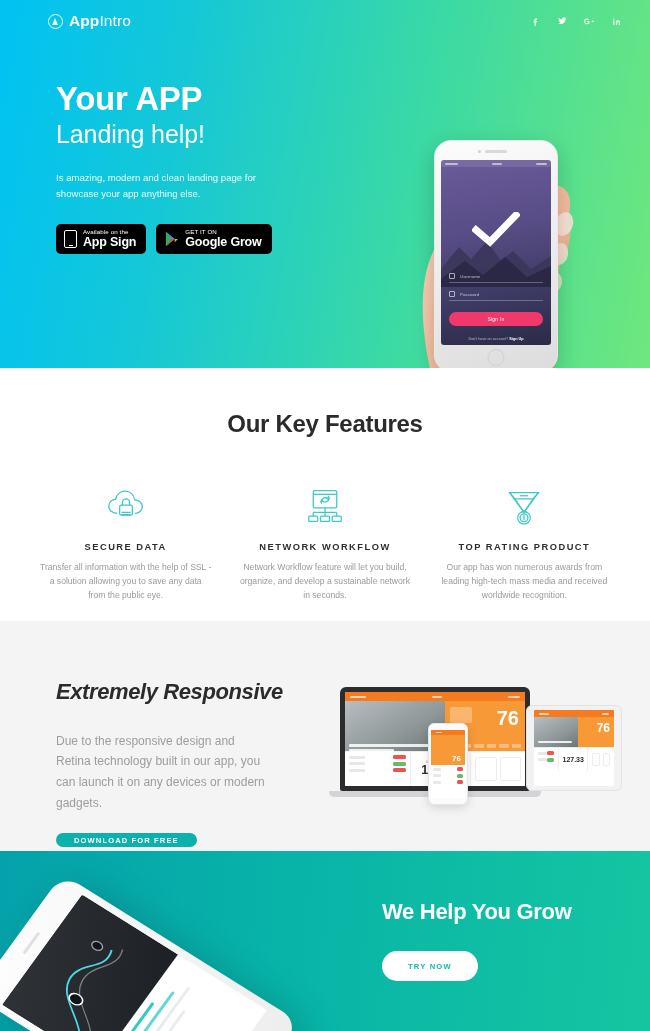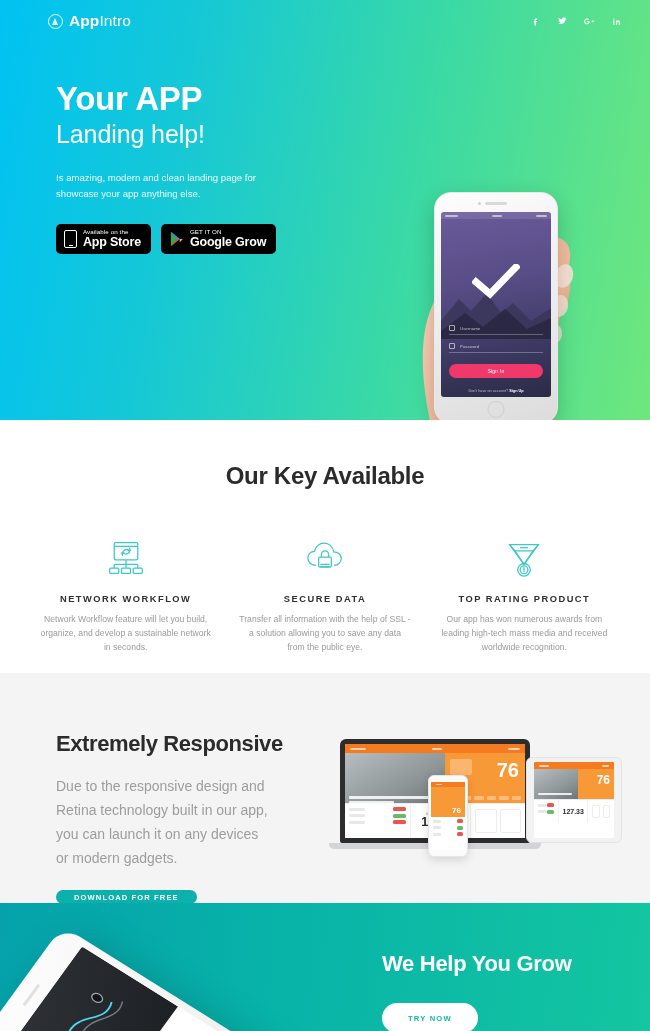--- a/index.html
+++ b/index.html
@@ -4,21 +4,21 @@
 <style>
   * { margin:0; padding:0; box-sizing:border-box; }
   body {
     width:650px; height:1031px; overflow:hidden;
     font-family:"Liberation Sans", sans-serif;
     background:#fff; position:relative;
   }
 
   
   .hero {
-    position:relative; height:420px;
+    position:relative; height:368px;
     background:linear-gradient(100deg,#00c2f3 0%,#16c8d6 28%,#3ad9a5 62%,#6fe77d 100%);
     overflow:hidden;
   }
   .nav { position:relative; z-index:6; display:flex; align-items:center;
          justify-content:space-between; padding:8px 22px 0 48px; height:34px; }
   .logo { display:flex; align-items:center; gap:6px; }
   .logo-mark { width:15px; height:15px; border-radius:50%;
                border:1.6px solid rgba(255,255,255,.92); position:relative; }
   .logo-mark:before { content:""; position:absolute; left:3.4px; top:3px;
       width:0; height:0; border-left:3.6px solid transparent;
@@ -94,22 +94,22 @@
   .feat { flex:1; text-align:center; padding:0 14px; }
   .feat-icon { height:46px; display:flex; align-items:center; justify-content:center; }
   .feat-h { margin-top:12px; font-size:9.3px; font-weight:700; color:#2f2f2f;
             letter-spacing:1.5px; }
   .feat-p { margin-top:9px; font-size:8.6px; line-height:1.62; color:#9a9a9a; }
 
   
   .responsive { background:#f4f4f4; height:230px; position:relative;
                 padding:58px 0 0 56px; }
   .r-title { font-size:22px; font-weight:700; color:#2b2b2b; line-height:1.22;
-             letter-spacing:-.4px; max-width:260px; }
-  .r-desc { margin-top:16px; font-size:14px; line-height:1.72; color:#9d9d9d;
+             letter-spacing:-.4px; max-width:260px;font-style:italic; }
+  .r-desc { margin-top:25px; font-size:12px; line-height:1.72; color:#9d9d9d;
             max-width:215px; }
   .btn-dl { margin-top:20px; display:inline-flex; align-items:center;
             justify-content:center; background:#0cb0ac; color:#fff; border:none;
             border-radius:16px; height:14px; padding:0 18px; font-size:7.6px;
             font-weight:700; letter-spacing:1.1px; cursor:pointer;
             font-family:"Liberation Sans", sans-serif; }
 
   .devices { position:absolute; right:28px; top:60px; width:290px; height:130px; }
   .laptop { position:absolute; left:8px; top:6px; width:200px; height:112px; }
   .lap-screen { width:190px; height:104px; background:#2c2c2c; border-radius:6px 6px 2px 2px;
@@ -271,71 +271,71 @@
 
   <div class="hero-copy">
     <h1 class="h-title">Your APP</h1>
     <h2 class="h-sub">Landing help!</h2>
     <p class="h-desc">Is amazing, modern and clean landing page for showcase your app anything else.</p>
     <div class="badges">
       <a class="badge">
         <span class="apple-ico"></span>
         <span class="badge-txt">
           <span class="badge-small">Available on the</span>
-          <span class="badge-big">App Store</span>
+          <span class="badge-big">App Sign</span>
         </span>
       </a>
       <a class="badge">
         <svg class="play-tri" viewBox="0 0 18 20">
           <path d="M2 1 L13 10 L2 19 Z" fill="#34a853"></path>
           <path d="M2 1 L13 10 L9 10 Z" fill="#4285f4"></path>
           <path d="M2 19 L13 10 L9 10 Z" fill="#ea4335"></path>
           <path d="M13 10 L17 10 L13 14 Z" fill="#fbbc04"></path>
         </svg>
         <span class="badge-txt">
           <span class="badge-small">GET IT ON</span>
           <span class="badge-big">Google Grow</span>
         </span>
       </a>
     </div>
   </div>
 </section>
 
 <section class="features">
-  <h2 class="sec-title">Our Key Available</h2>
+  <h2 class="sec-title">Our Key Features</h2>
   <div class="feat-row">
+
+    <div class="feat">
+      <div class="feat-icon">
+        <svg width="40" height="38" viewBox="0 0 44 42" fill="none" stroke="#3ec8c8" stroke-width="1.4">
+          <path d="M12 28 C6 28 3 24 3 20 C3 16 6 12.5 10.5 12.5 C11.5 7 16 3.5 21 3.5 C26.5 3.5 31 7.5 31.5 13 C36.5 13 40 16.5 40 20.5 C40 24.5 36.5 28 32 28"></path>
+          <rect x="15" y="19" width="14" height="11" rx="1.6"></rect>
+          <path d="M18 19 V16 C18 13.8 19.8 12 22 12 C24.2 12 26 13.8 26 16 V19"></path>
+          <path d="M17 27 h10 M17 29.5 h10"></path>
+        </svg>
+      </div>
+      <div class="feat-h">SECURE DATA</div>
+      <p class="feat-p">Transfer all information with the help of SSL - a solution allowing you to save any data from the public eye.</p>
+    </div>
 
     <div class="feat">
       <div class="feat-icon">
         <svg width="38" height="38" viewBox="0 0 42 42" fill="none" stroke="#3ec8c8" stroke-width="1.4">
           <rect x="8" y="3" width="26" height="19" rx="1.6"></rect>
           <path d="M8 7 h26"></path>
           <path d="M17 15 a4.5 4.5 0 0 1 7.6 -3.2 M25.5 11 a4.5 4.5 0 0 1 -7.6 3.2"></path>
           <path d="M24.8 8.6 l.8 3 -3 .3 M17.2 17.4 l-.8 -3 3 -.3"></path>
           <path d="M21 22 v5 M8 27 h26 M8 27 v4 M21 27 v4 M34 27 v4"></path>
           <rect x="3" y="31" width="10" height="6" rx="1"></rect>
           <rect x="16" y="31" width="10" height="6" rx="1"></rect>
           <rect x="29" y="31" width="10" height="6" rx="1"></rect>
         </svg>
       </div>
       <div class="feat-h">NETWORK WORKFLOW</div>
       <p class="feat-p">Network Workflow feature will let you build, organize, and develop a sustainable network in seconds.</p>
-    </div>
-
-    <div class="feat">
-      <div class="feat-icon">
-        <svg width="40" height="38" viewBox="0 0 44 42" fill="none" stroke="#3ec8c8" stroke-width="1.4">
-          <path d="M12 28 C6 28 3 24 3 20 C3 16 6 12.5 10.5 12.5 C11.5 7 16 3.5 21 3.5 C26.5 3.5 31 7.5 31.5 13 C36.5 13 40 16.5 40 20.5 C40 24.5 36.5 28 32 28"></path>
-          <rect x="15" y="19" width="14" height="11" rx="1.6"></rect>
-          <path d="M18 19 V16 C18 13.8 19.8 12 22 12 C24.2 12 26 13.8 26 16 V19"></path>
-          <path d="M17 27 h10 M17 29.5 h10"></path>
-        </svg>
-      </div>
-      <div class="feat-h">SECURE DATA</div>
-      <p class="feat-p">Transfer all information with the help of SSL - a solution allowing you to save any data from the public eye.</p>
     </div>
 
     <div class="feat">
       <div class="feat-icon">
         <svg width="36" height="40" viewBox="0 0 40 44" fill="none" stroke="#3ec8c8" stroke-width="1.4">
           <path d="M4 6 h32 l-6 7 H10 Z"></path>
           <path d="M4 6 L20 28 L36 6"></path>
           <path d="M10 13 L20 28 L30 13"></path>
           <path d="M15.5 9.5 h9"></path>
           <circle cx="20" cy="34" r="7"></circle>

